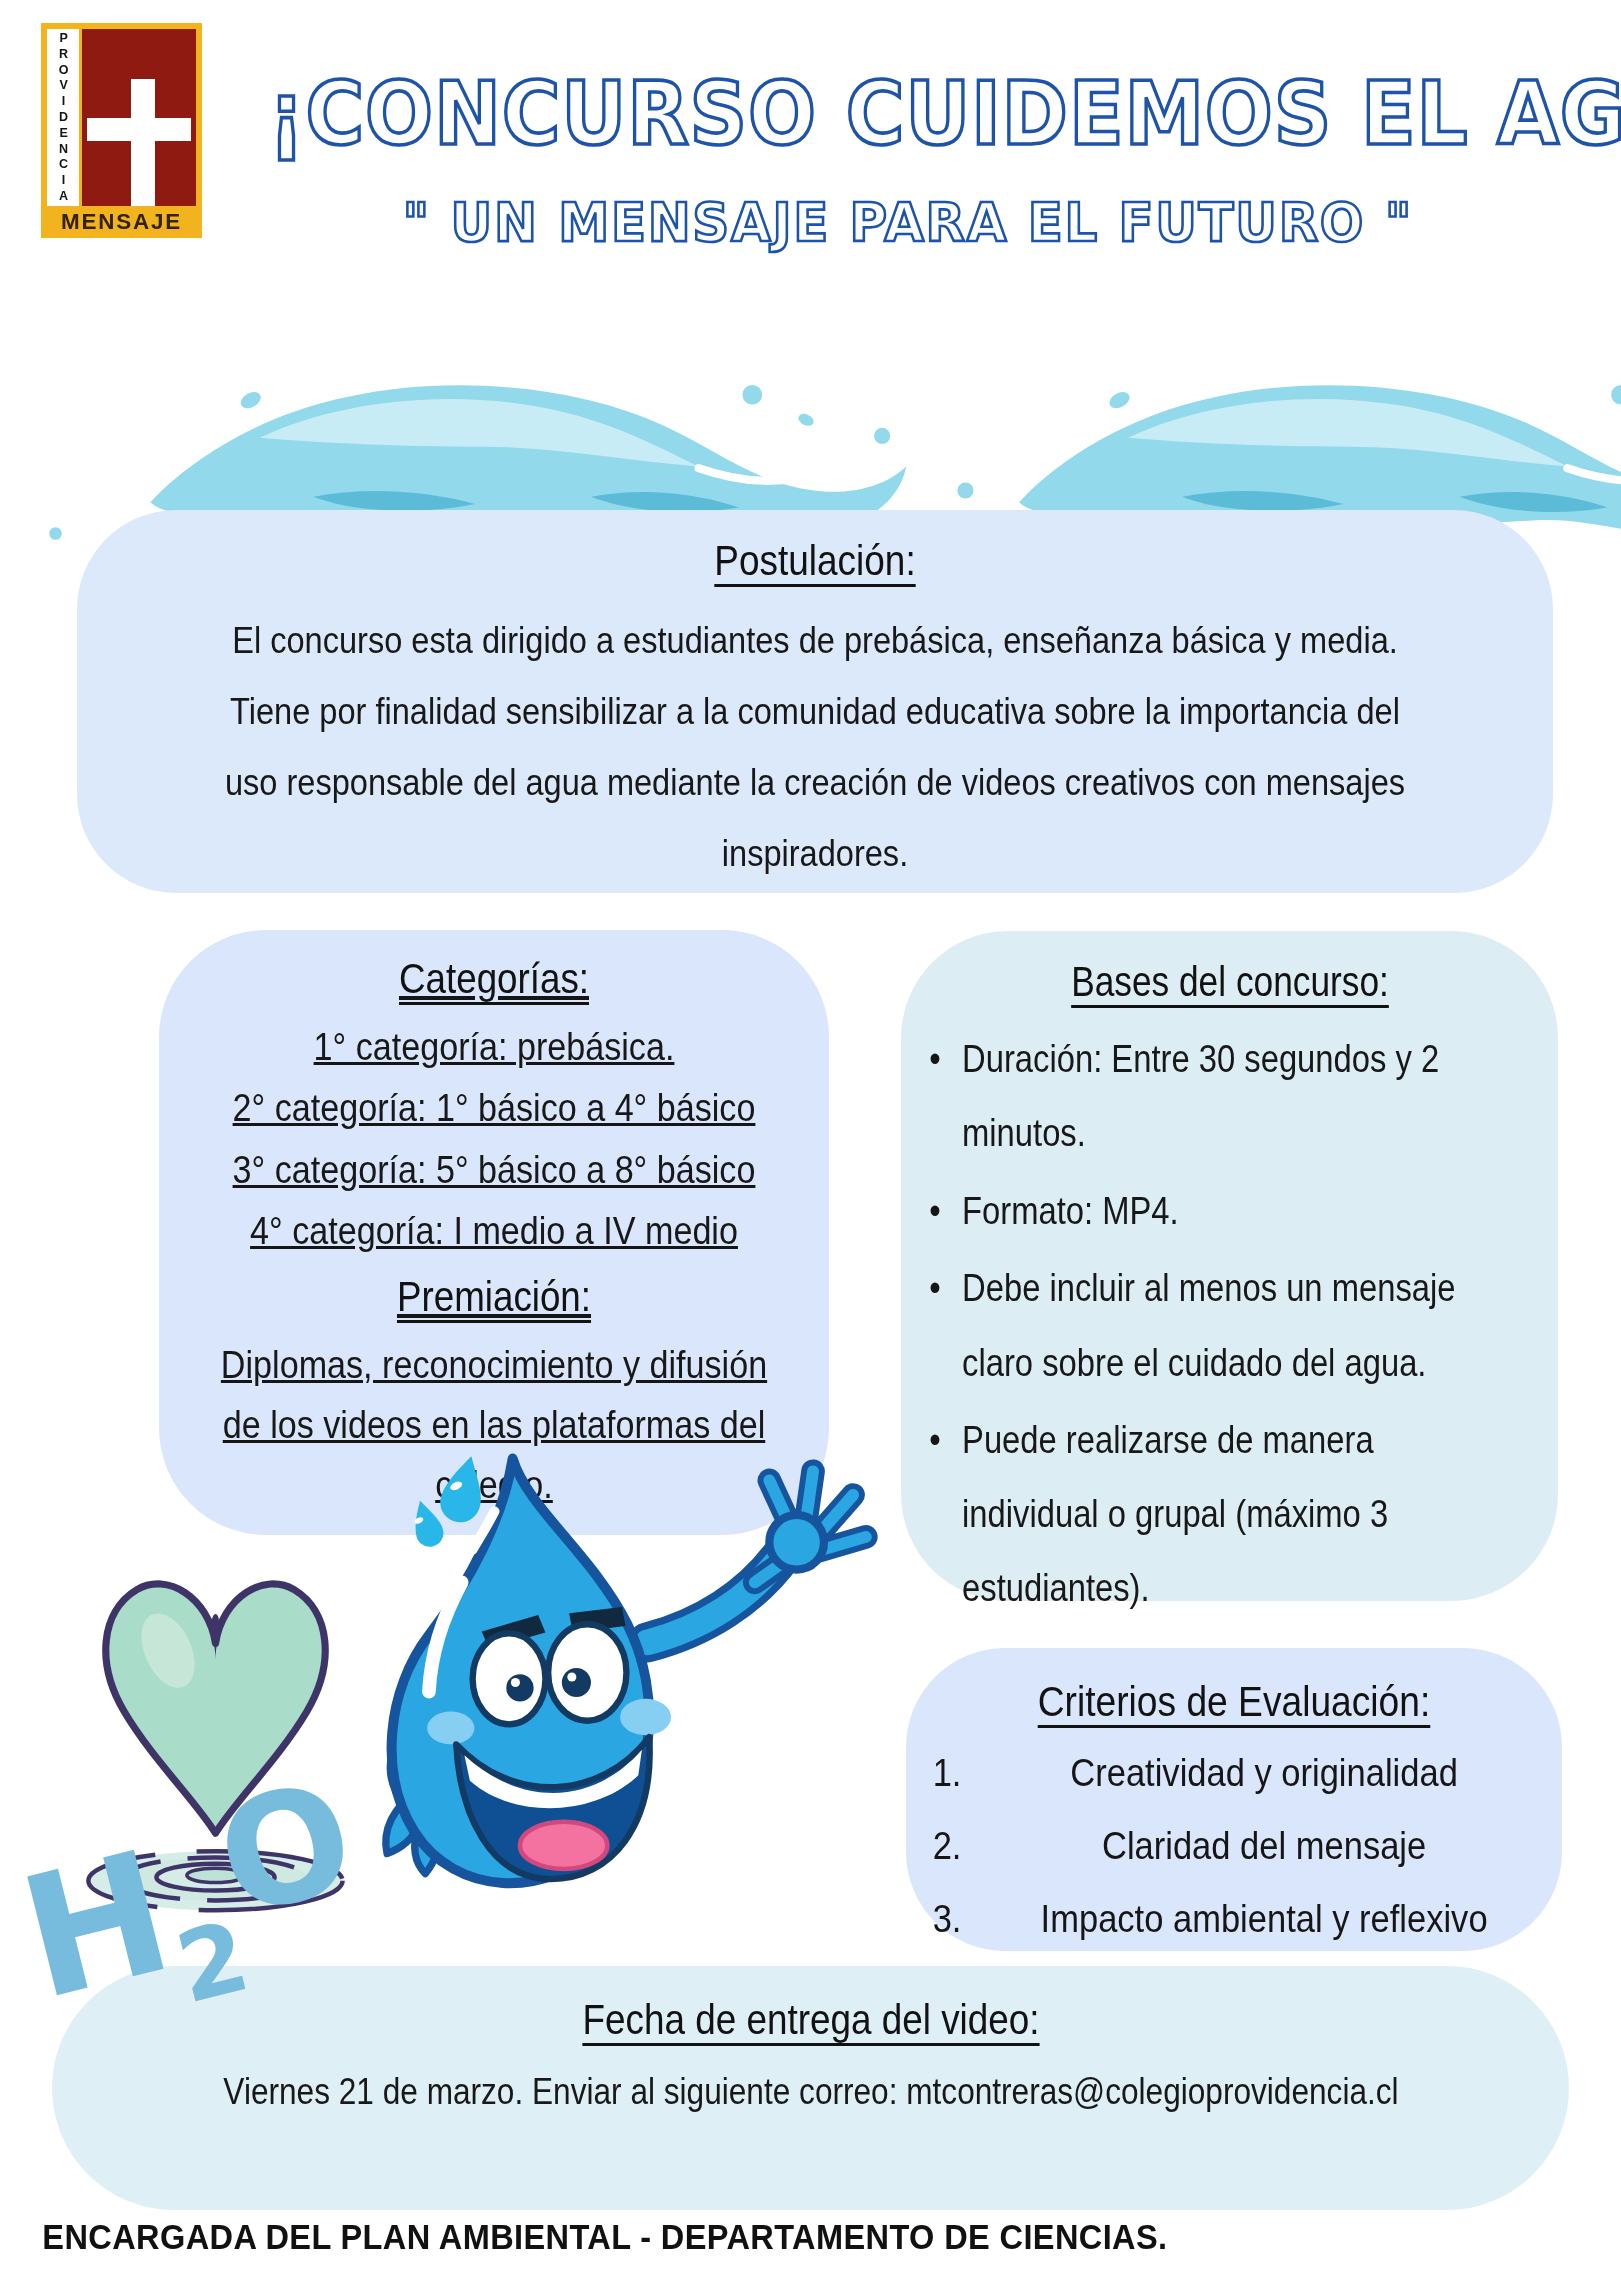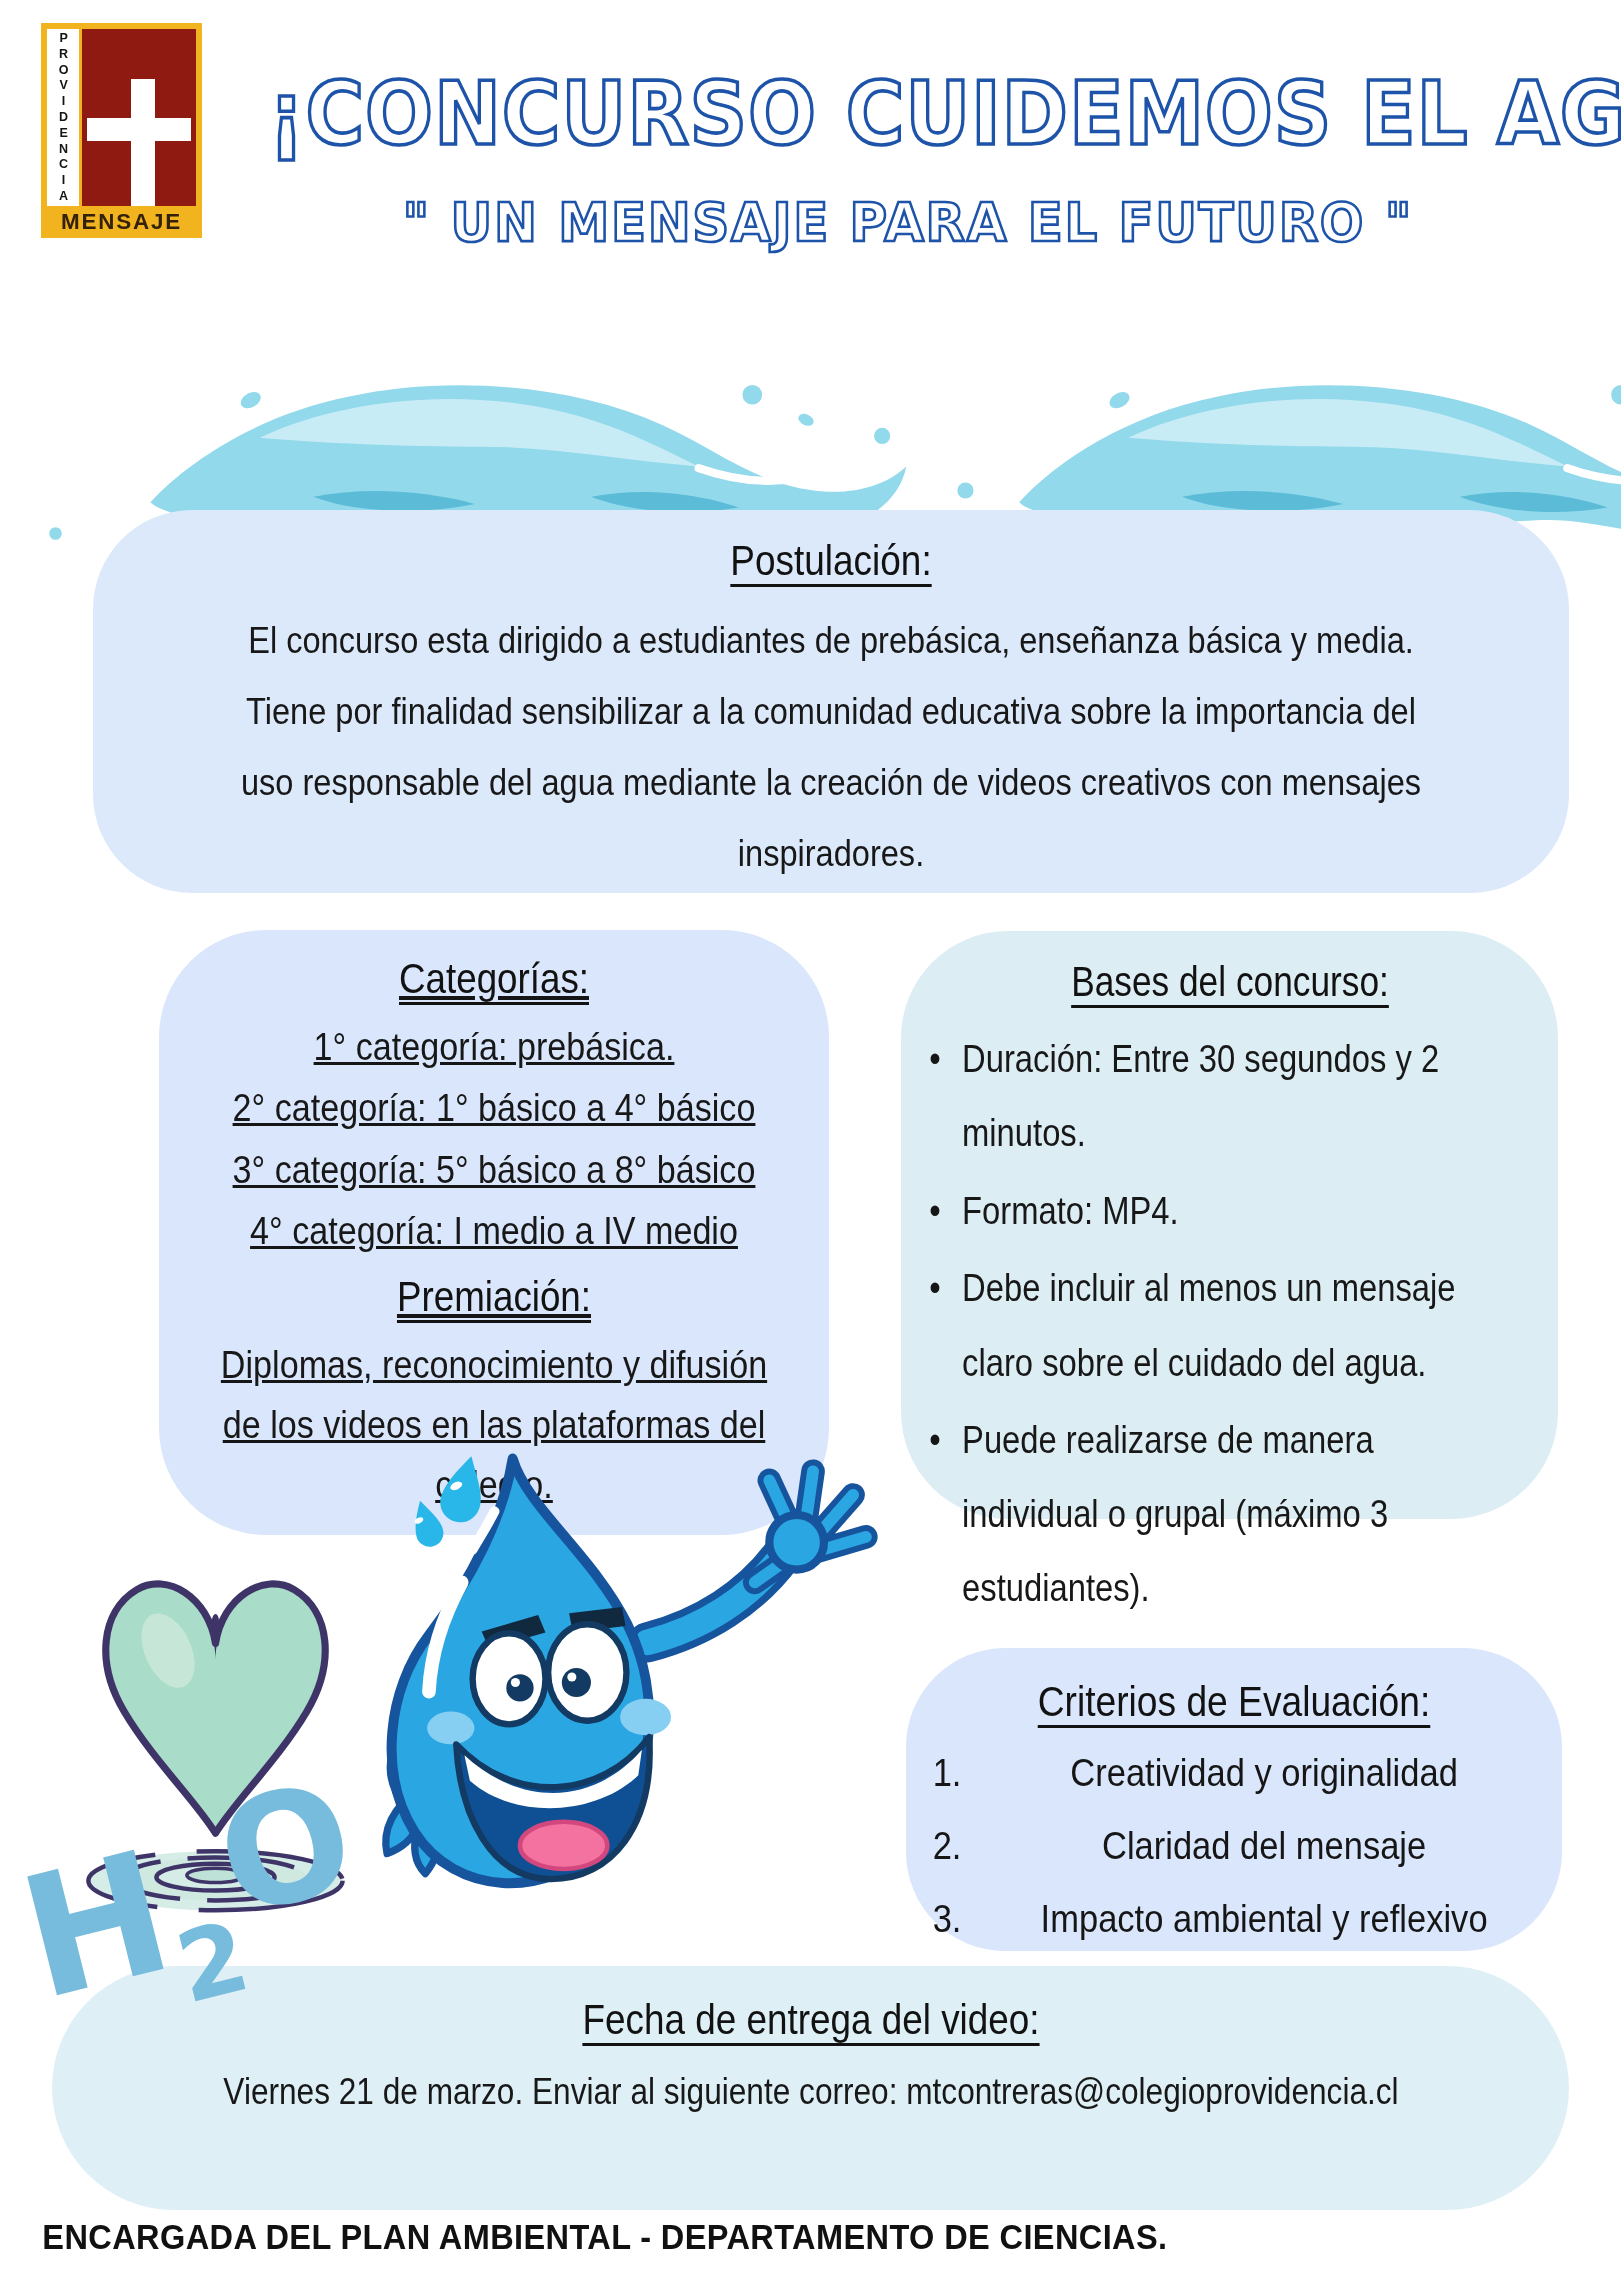--- a/index.html
+++ b/index.html
@@ -28,23 +28,23 @@
     color:#ffffff;-webkit-text-stroke:3.6px #1d53a8;letter-spacing:0.9px;
     display:inline-block;transform:scaleX(0.92);white-space:nowrap;}
   .sub-title{
     font-family:"DejaVu Sans",sans-serif;font-weight:bold;font-size:54px;margin-top:27px;
     color:#ffffff;-webkit-text-stroke:2.7px #1d53a8;letter-spacing:1.8px;
     display:inline-block;transform:scaleX(0.95);white-space:nowrap;}
   
   .splash-banner{position:absolute;left:0;top:356px;width:1621px;height:193px;z-index:1;}
   
   .box{position:absolute;box-sizing:border-box;z-index:2;}
-  .box-postulacion{left:77px;top:510px;width:1476px;height:383px;background:#dbe9fb;border-radius:99px;margin-left:16px;}
+  .box-postulacion{left:77px;top:510px;width:1476px;height:383px;background:#dbe9fb;border-radius:99px;}
   .box-categorias{left:159px;top:930px;width:670px;height:605px;background:#d9e6fb;border-radius:107px;text-decoration:underline;}
-  .box-bases{left:901px;top:931px;width:657px;height:588px;background:#dcedf4;border-radius:107px;}
+  .box-bases{left:901px;top:931px;width:657px;height:670px;background:#dcedf4;border-radius:107px;}
   .box-criterios{left:906px;top:1612px;width:656px;height:303px;background:#d9e6fb;border-radius:99px;margin-top:36px;}
   .box-entrega{left:52px;top:1966px;width:1517px;height:244px;background:#def0f6;border-radius:122px;}
   .cwrap{position:relative;left:50%;}
   .cw-post{width:1617px;transform:translateX(-50%) scaleX(0.88);padding-top:27px;}
   .cw-cat{width:725px;transform:translateX(-50%) scaleX(0.875);padding-top:25px;}
   .cw-bas{width:716px;transform:translateX(-50%) scaleX(0.84);padding-top:27px;}
   .cw-cri{width:681px;transform:translateX(-50%) scaleX(0.885);padding-top:30px;}
   .cw-ent{width:1666px;transform:translateX(-50%) scaleX(0.878);padding-top:30px;}
   .hd{font-size:42px;text-align:center;text-decoration:underline;
     text-decoration-thickness:3.1px;text-underline-offset:9px;color:#121212;}

